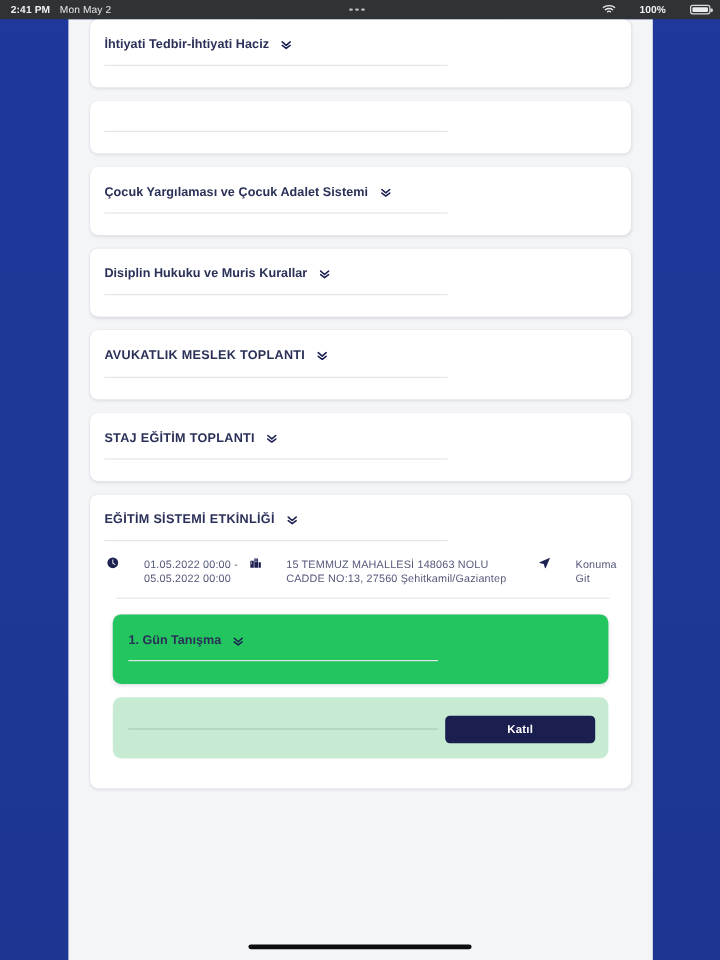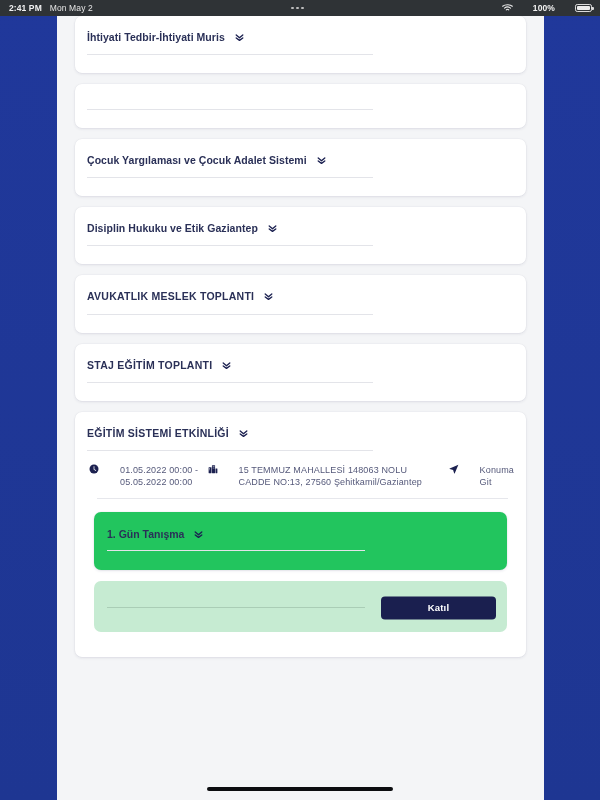--- a/index.html
+++ b/index.html
@@ -210,21 +210,21 @@
     font-size: 10.5px;
     font-weight: 600;
     white-space: nowrap;
   }
 
   .join-btn {
     position: absolute;
     right: 11px;
     top: 50%;
     transform: translateY(-46%);
-    width: 115px;
+    width: 125px;
     height: 23px;
     background: #1a1f4f;
     color: #ffffff;
     border: none;
     border-radius: 4px;
     font-family: inherit;
     font-size: 9.5px;
     font-weight: 600;
     letter-spacing: .2px;
     cursor: pointer;
@@ -274,21 +274,21 @@
           <i></i>
         </span>
     </div>
   </div>
 
   <div class="sheet">
     <div class="sheet-inner">
 
       <div class="card">
         <div class="card-head">
-          <span class="card-title">İhtiyati Tedbir-İhtiyati Muris</span>
+          <span class="card-title">İhtiyati Tedbir-İhtiyati Haciz</span>
           <svg class="chev" viewBox="0 0 16 16" fill="none" stroke="#1b2050" stroke-width="1.9" stroke-linecap="round" stroke-linejoin="round">
             <path d="M3.2 4.2 L8 8.4 L12.8 4.2"></path>
               <path d="M3.2 8.6 L8 12.2 L12.8 8.6"></path>
           </svg>
         </div>
         <div class="card-rule"></div>
       </div>
 
       <div class="card">
         <div class="card-rule"></div>
@@ -300,21 +300,21 @@
           <svg class="chev" viewBox="0 0 16 16" fill="none" stroke="#1b2050" stroke-width="1.9" stroke-linecap="round" stroke-linejoin="round">
             <path d="M3.2 4.2 L8 8.4 L12.8 4.2"></path>
               <path d="M3.2 8.6 L8 12.2 L12.8 8.6"></path>
           </svg>
         </div>
         <div class="card-rule"></div>
       </div>
 
       <div class="card">
         <div class="card-head">
-          <span class="card-title">Disiplin Hukuku ve Etik Gaziantep</span>
+          <span class="card-title">Disiplin Hukuku ve Muris Kurallar</span>
           <svg class="chev" viewBox="0 0 16 16" fill="none" stroke="#1b2050" stroke-width="1.9" stroke-linecap="round" stroke-linejoin="round">
             <path d="M3.2 4.2 L8 8.4 L12.8 4.2"></path>
               <path d="M3.2 8.6 L8 12.2 L12.8 8.6"></path>
           </svg>
         </div>
         <div class="card-rule"></div>
       </div>
 
       <div class="card">
         <div class="card-head">

